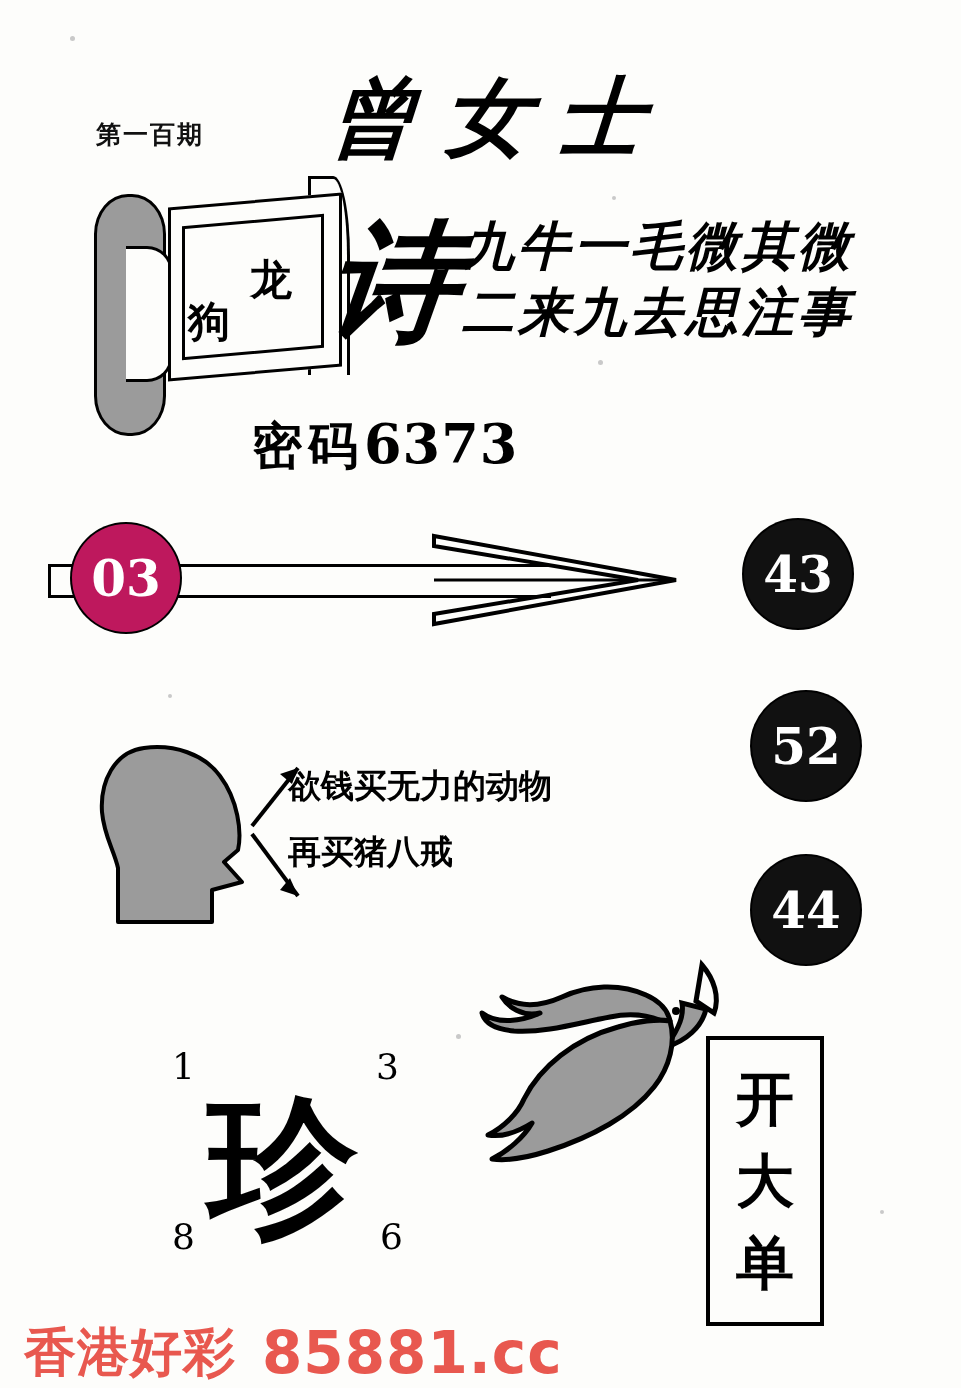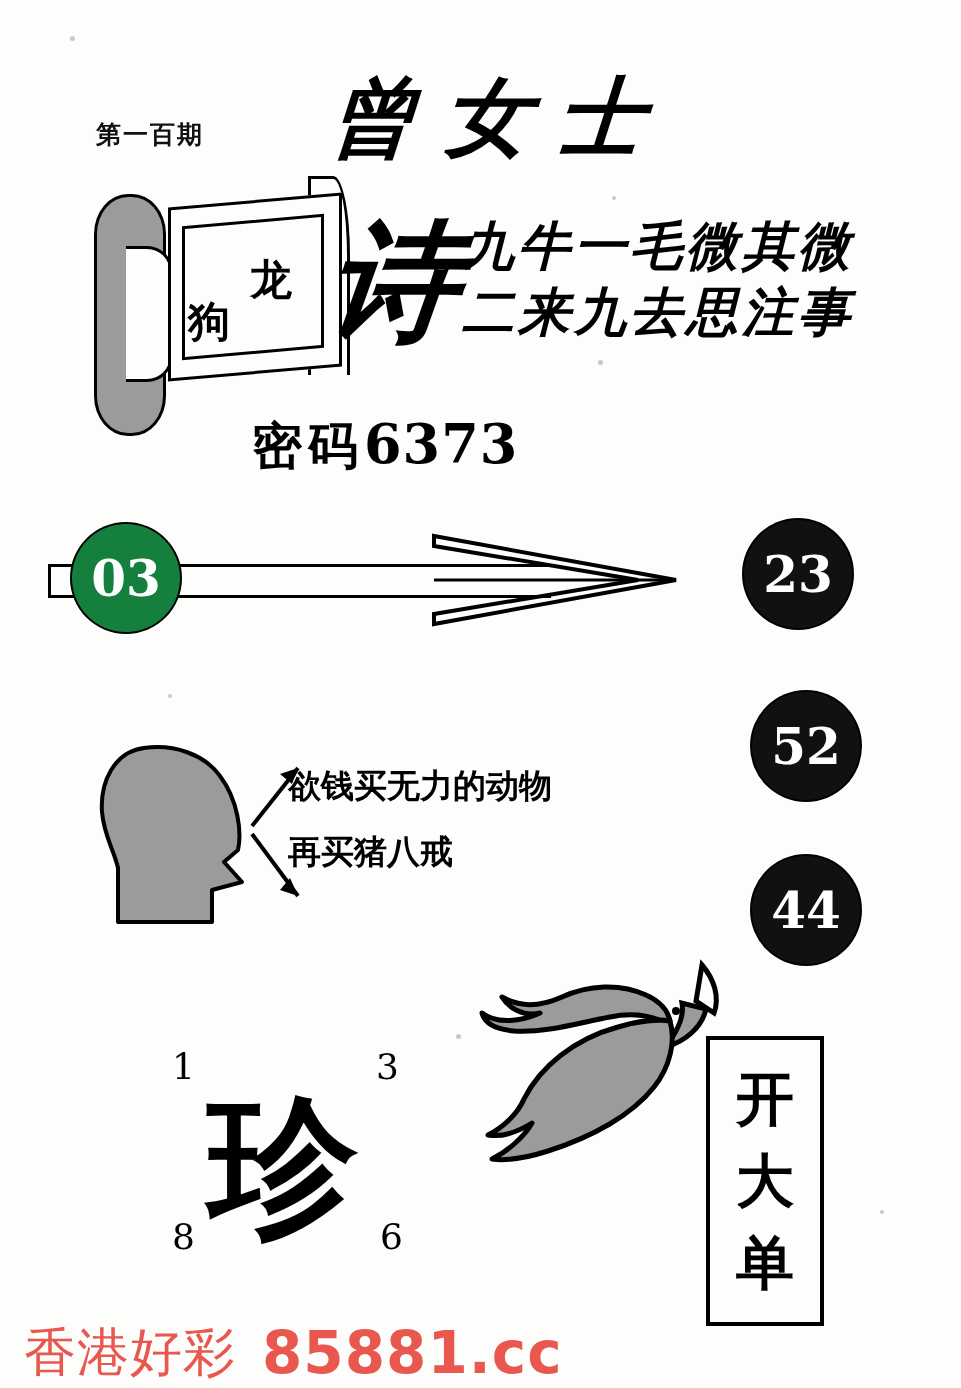--- a/index.html
+++ b/index.html
@@ -166,21 +166,21 @@
     border-top: 3px solid #000;
     border-bottom: 3px solid #000;
     border-left: 3px solid #000;
     background: #fdfdfb;
   }
   .ball {
     position: absolute;
     width: 108px;
     height: 108px;
     border-radius: 50%;
-    background: #15803d;
+    background: #be185d;
     color: #fff;
     font-family: "DejaVu Serif", serif;
     font-size: 50px;
     font-weight: 700;
     display: flex;
     align-items: center;
     justify-content: center;
     box-shadow: 0 0 0 2px #000;
   }
   .ball.b1 { left: 24px; top: 18px; }
@@ -275,21 +275,21 @@
   .footer {
     left: 24px;
     top: 1318px;
     display: flex;
     align-items: center;
     gap: 26px;
   }
   .footer .cn {
     font-family: "DejaVu Sans", sans-serif;
     font-size: 52px;
-    font-weight: 400;
+    font-weight: 700;
     color: #e8584f;
     letter-spacing: 1px;
   }
   .footer .url {
     font-family: "DejaVu Sans", sans-serif;
     font-size: 58px;
     font-weight: 700;
     color: #e8584f;
     letter-spacing: 1px;
   }
@@ -341,21 +341,21 @@
 
   <div class="abs arrow-group">
     <div class="arrow-shaft"></div>
     <svg class="abs" style="left:380px;top:10px;" width="260" height="128" viewBox="0 0 260 128">
       <polygon points="6,20 248,64 6,108 6,98 210,64 6,30" fill="none" stroke="#000" stroke-width="4"></polygon>
       <line x1="6" y1="64" x2="248" y2="64" stroke="#000" stroke-width="3"></line>
     </svg>
     <div class="ball b1">03</div>
   </div>
 
-  <div class="abs side-ball s1">23</div>
+  <div class="abs side-ball s1">43</div>
   <div class="abs side-ball s2">52</div>
   <div class="abs side-ball s3">44</div>
 
   <svg class="abs head-shape" viewBox="0 0 180 190">
     <path d="M52 8 C22 12 8 42 10 72 C12 96 22 110 26 128 L26 182 L120 182 L120 150 L150 142 L132 122 L146 110 C150 92 146 60 128 36 C112 14 82 4 52 8 Z" fill="#9b9b9b" stroke="#000" stroke-width="4" stroke-linejoin="round"></path>
   </svg>
 
   <svg class="abs" style="left:240px;top:748px;" width="70" height="130" viewBox="0 0 70 130">
     <line x1="12" y1="78" x2="58" y2="20" stroke="#000" stroke-width="4"></line>
     <polygon points="58,20 40,26 52,36" fill="#000"></polygon>

